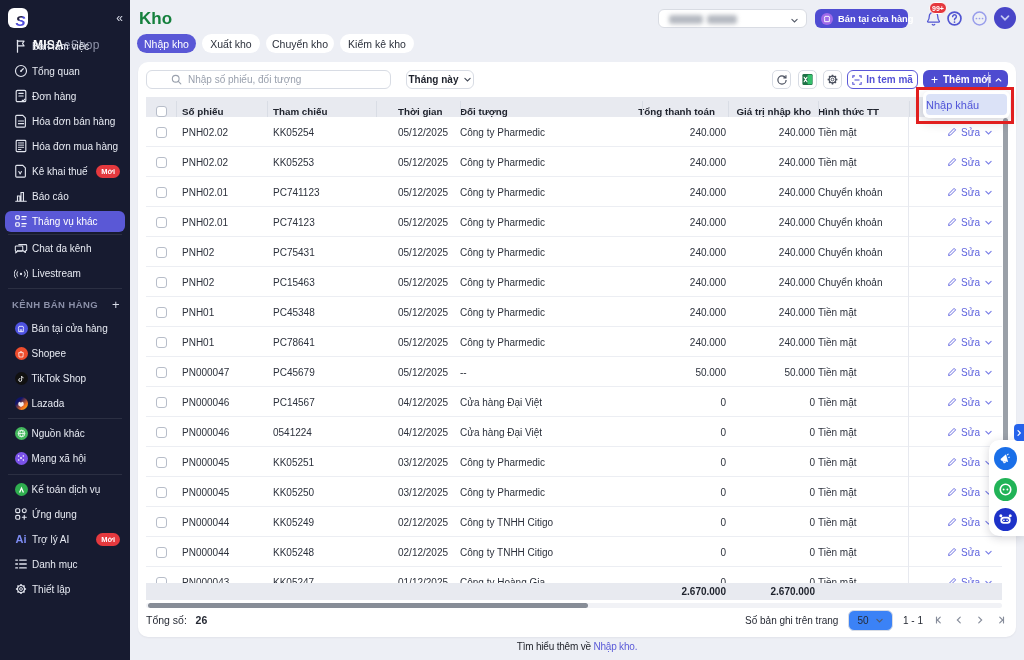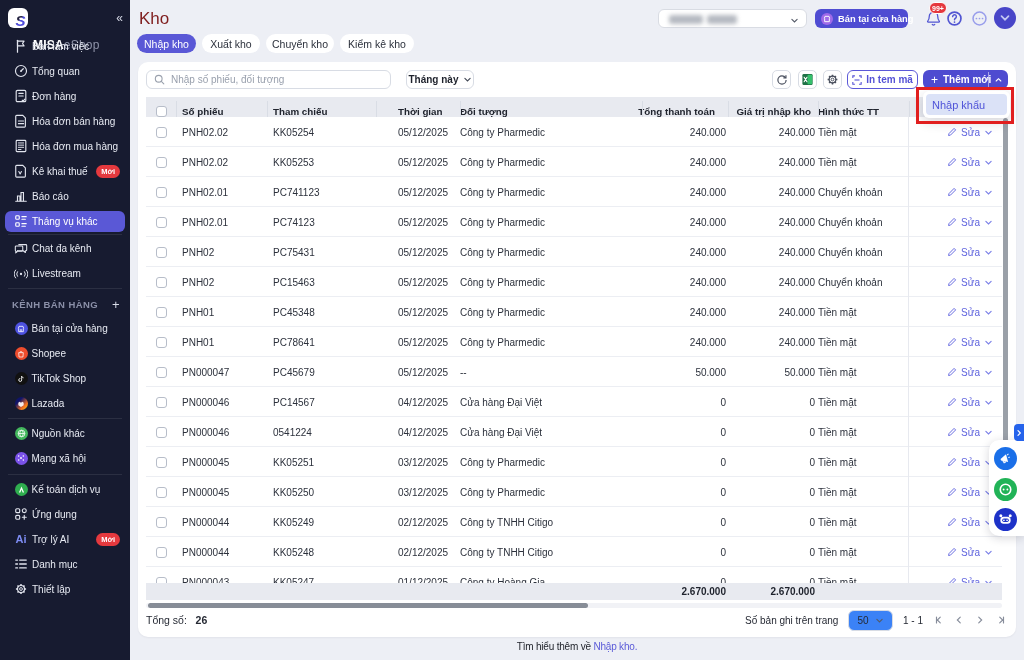--- a/index.html
+++ b/index.html
@@ -16,35 +16,35 @@
 .mi .ic{width:14px;height:15px;display:flex;align-items:center;justify-content:center;margin-right:4px;flex:none;}
 .mi .tx{font-size:10px;color:#e7eaf2;white-space:nowrap;}
 .mi.sel{background:#5a58d6;border-radius:6px;margin:2px 5px;height:21px;padding-left:9px;}
 .sbdiv{height:1px;background:rgba(255,255,255,.09);margin:4px 8px;}
 .badge{background:#e5393e;color:#fff;font-size:7.5px;font-weight:bold;border-radius:7px;padding:2px 5px;margin-left:auto;margin-right:10px;}
 .sechead{display:flex;align-items:center;height:22px;padding:0 10px 0 12px;color:#8b90a8;font-size:9.5px;font-weight:bold;letter-spacing:.4px;}
 .sechead .plus{margin-left:auto;color:#d9dce8;font-size:13px;font-weight:normal;}
 .dot{width:13px;height:13px;border-radius:50%;display:flex;align-items:center;justify-content:center;margin-right:4px;margin-left:.5px;flex:none;font-size:8px;color:#fff;}
 
 .main{position:absolute;left:130px;top:0;width:894px;height:660px;}
-.title{position:absolute;left:9px;top:9px;font-size:17px;font-weight:normal;color:#7f1d1d;}
+.title{position:absolute;left:9px;top:9px;font-size:17px;font-weight:bold;color:#15803d;}
 .pill{position:absolute;top:34px;height:19px;border-radius:10px;background:#fff;color:#2c313c;font-size:10.5px;display:flex;align-items:center;justify-content:center;}
 .pill.on{background:#5a58d6;color:#fff;}
 
 .cosel{position:absolute;left:528px;top:9px;width:149px;height:19px;background:#fff;border:1px solid #d9dce3;border-radius:6px;}
 .cosel .blur{position:absolute;left:10px;top:4.5px;width:34px;height:9px;background:#a3a8b2;border-radius:3px;filter:blur(2px);opacity:.8;}
 .cosel svg{position:absolute;right:7px;top:6px;}
 .storebtn{position:absolute;left:685px;top:9px;width:93px;height:19px;background:#4f4cd2;border-radius:6px;color:#fff;display:flex;align-items:center;font-size:9.3px;font-weight:bold;padding-left:6px;white-space:nowrap;}
 .storebtn .sq{width:12px;height:12px;background:#a06ae8;border-radius:6px;margin-right:5px;display:flex;align-items:center;justify-content:center;flex:none;}
 .hicon{position:absolute;top:10px;width:17px;height:17px;}
 .avatar{position:absolute;left:864px;top:7px;width:22px;height:22px;border-radius:50%;background:#4845c8;display:flex;align-items:center;justify-content:center;}
 .nbadge{position:absolute;left:799px;top:2px;min-width:18px;height:12px;background:#e5383e;border-radius:7px;border:1px solid #fff;color:#fff;font-size:7px;font-weight:bold;display:flex;align-items:center;justify-content:center;padding:0 2px;}
 
 .card{position:absolute;left:8px;top:62px;width:878px;height:575px;background:#fff;border-radius:10px;box-shadow:0 1px 2px rgba(20,25,40,.05);}
-.srch{position:absolute;left:8px;top:8px;width:245px;height:19px;border:1px solid #d8dce4;border-radius:6px;display:flex;align-items:center;padding-left:7px;color:#99a0ad;background:#fff;}
+.srch{position:absolute;left:8px;top:8px;width:245px;height:19px;border:1px solid #d8dce4;border-radius:6px;display:flex;align-items:center;padding-left:24px;color:#99a0ad;background:#fff;}
 .srch svg{margin-right:6px;}
 .mon{position:absolute;left:268px;top:8px;width:68px;height:19px;border:1px solid #d8dce4;border-radius:6px;display:flex;align-items:center;justify-content:center;gap:4px;color:#1e222c;font-weight:bold;font-size:10px;background:#fff;white-space:nowrap;}
 .tbtn{position:absolute;top:8px;width:19px;height:19px;border:1px solid #d8dce4;border-radius:5px;background:#fff;display:flex;align-items:center;justify-content:center;}
 .intem{position:absolute;left:709px;top:8px;width:71px;height:19px;border:1px solid #5b58d8;border-radius:6px;background:#fff;color:#5552d6;font-weight:bold;font-size:10px;display:flex;align-items:center;justify-content:center;gap:4px;white-space:nowrap;}
 .addbtn{position:absolute;left:785px;top:8px;width:85px;height:19px;background:#4e4bd0;border-radius:6px;color:#fff;font-weight:bold;font-size:10px;display:flex;align-items:center;white-space:nowrap;}
 .addbtn .plus{margin:0 5px 0 8px;font-size:12px;font-weight:normal;}
 .addbtn .sep{position:absolute;right:19px;top:2px;bottom:2px;width:1px;background:rgba(255,255,255,.5);}
 .addbtn svg{position:absolute;right:5px;top:6px;}
 
 .tbl{position:absolute;left:8px;top:35px;width:856px;}
@@ -69,21 +69,21 @@
 .c8{display:flex;align-items:center;justify-content:flex-end;padding-right:9px;gap:4px;border-left:1px solid #e7e9ef;height:30px;}
 .sua{color:#5f63de;}
 .sumrow{position:absolute;left:0;top:486px;width:856px;height:17px;background:#e8eaf0;display:grid;grid-template-columns:30px 91px 109px 84px 182px 86px 90px 90px 94px;align-items:center;font-weight:bold;color:#1e222c;}
 .hsb{position:absolute;left:0;top:506px;width:856px;height:5px;background:#f1f2f6;border-radius:3px;}
 .hsb .th2{position:absolute;left:2px;top:0;width:440px;height:5px;background:#878d97;border-radius:3px;}
 .cfoot{position:absolute;left:0;top:508px;width:856px;height:30px;display:flex;align-items:center;color:#262a34;}
 .pagesel{width:45px;height:21px;border:1px solid #d8dce4;border-radius:6px;display:flex;align-items:center;justify-content:center;gap:6px;background:#3b82f6;}
 .pgic{width:14px;display:flex;justify-content:center;}
 
 .ddpanel{position:absolute;left:923px;top:91px;width:87px;height:27px;background:#fff;border-radius:6px;box-shadow:0 4px 12px rgba(25,30,50,.18);z-index:30;}
-.dditem{position:absolute;left:3px;top:3px;right:3px;bottom:3px;background:#dbe2f7;border-radius:4px;display:flex;align-items:center;padding-left:6px;color:#4f53d8;font-size:11px;}
+.dditem{position:absolute;left:3px;top:3px;right:3px;bottom:3px;background:#dbe2f7;border-radius:4px;display:flex;align-items:center;color:#4f53d8;font-size:11px;}
 .redrect{position:absolute;left:916px;top:87px;width:98px;height:37px;border:3px solid #e11f1f;z-index:31;}
 
 .vsb{position:absolute;left:1003px;top:118px;width:5px;height:332px;background:#9aa0a8;border-radius:3px;z-index:5;}
 .sidetab{position:absolute;left:1014px;top:424px;width:10px;height:17px;background:#2563eb;border-radius:4px 0 0 4px;display:flex;align-items:center;justify-content:center;z-index:25;}
 .fpanel{position:absolute;left:989px;top:440px;width:35px;height:96px;background:#fff;border-radius:10px 0 0 10px;box-shadow:0 2px 10px rgba(25,30,50,.18);z-index:24;}
 .fc{position:absolute;left:994px;width:23px;height:23px;border-radius:50%;display:flex;align-items:center;justify-content:center;z-index:26;}
 .flink{position:absolute;left:0;top:641px;width:894px;text-align:center;color:#23262e;font-size:10px;letter-spacing:-.2px;}
 .flink b{color:#5b5bd8;font-weight:normal;}
 </style>
 </head>

